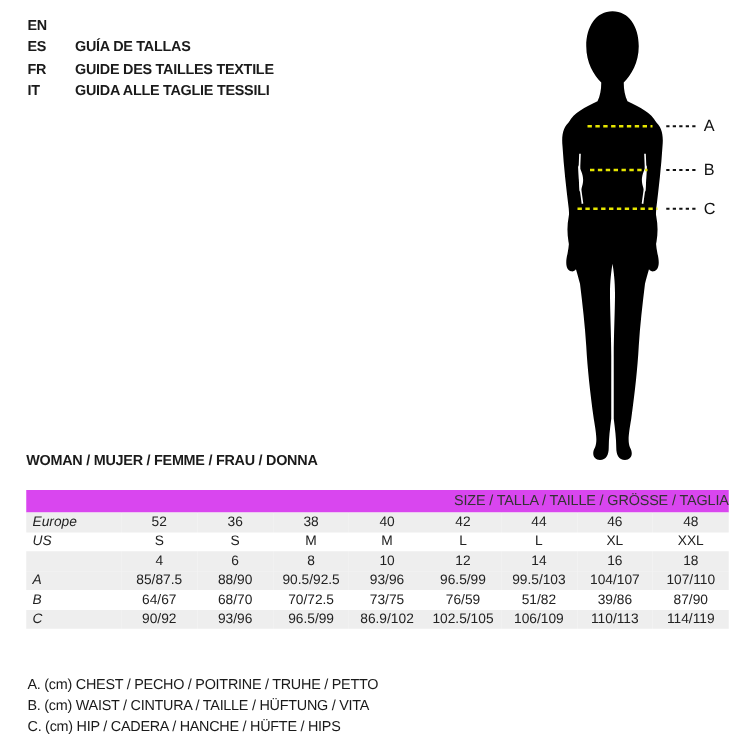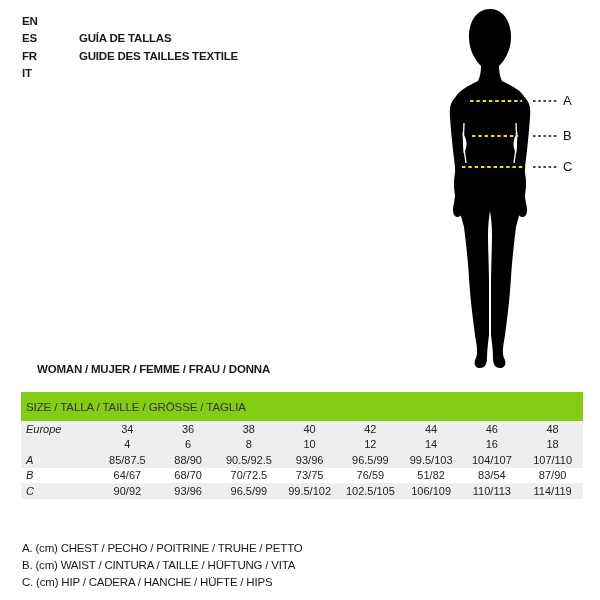--- a/index.html
+++ b/index.html
@@ -2,31 +2,31 @@
 <html><head>
 <meta charset="utf-8">
 <style>
   html,body{margin:0;padding:0;}
   body{
     width:600px;height:600px;background:#ffffff;position:relative;overflow:hidden;
     font-family:"Liberation Sans","DejaVu Sans",sans-serif;color:#1a1a1a;
   }
   
   .lang-list{position:absolute;left:22px;top:13px;}
-  .lang-row{display:flex;line-height:17.4px;font-weight:bold;font-size:11.5px;letter-spacing:-0.2px;gap:19px;}
+  .lang-row{display:flex;line-height:17.4px;font-weight:bold;font-size:11.5px;letter-spacing:-0.2px;}
   .lang-code{width:38px;flex:0 0 38px;}
   
   .figure-wrap{position:absolute;left:430px;top:5px;width:170px;height:368px;}
   .figure-wrap svg{display:block;width:170px;height:368px;}
   .abc-label{font-family:"Liberation Sans","DejaVu Sans",sans-serif;font-size:13px;font-weight:500;fill:#111;}
   
-  .chart-title{position:absolute;left:21px;top:363px;font-weight:bold;font-size:11.5px;letter-spacing:-0.2px;margin-left:16px;}
+  .chart-title{position:absolute;left:21px;top:363px;font-weight:bold;font-size:11.5px;letter-spacing:-0.2px;}
   .size-table{position:absolute;left:21px;top:392px;width:562px;border-collapse:collapse;table-layout:fixed;}
   .size-table td,.size-table th{padding:0;margin:0;font-weight:normal;font-size:11px;color:#222;height:15.5px;vertical-align:middle;}
-  .size-table .hdr th{background:#84cc16;text-align:left;padding-left:5px;font-size:11.5px;color:#333;height:29px;letter-spacing:-0.1px;}
+  .size-table .hdr th{background:#d946ef;text-align:right;padding-left:5px;font-size:11.5px;color:#333;height:18px;letter-spacing:-0.1px;}
   .size-table .rowlabel{text-align:left;padding-left:5px;font-style:italic;}
   .size-table .val{text-align:center;}
   .size-table tr.stripe td{background:#eeeeee;}
   
   .legend{position:absolute;left:22px;top:540px;}
   .legend-line{font-weight:normal;font-size:11.5px;line-height:17.2px;letter-spacing:-0.2px;}
 </style>
 </head>
 <body>
 
@@ -37,20 +37,21 @@
     <div class="lang-row">
       <span class="lang-code">ES</span>
       <span class="lang-label">GUÍA DE TALLAS</span>
     </div>
     <div class="lang-row">
       <span class="lang-code">FR</span>
       <span class="lang-label">GUIDE DES TAILLES TEXTILE</span>
     </div>
     <div class="lang-row">
       <span class="lang-code">IT</span>
+      <span class="lang-label">GUIDA ALLE TAGLIE TESSILI</span>
     </div>
   </div>
 
 <div class="figure-wrap">
   <svg viewBox="0 0 170 368">
 
     <path fill="#000000" d="
       M60,4 C73,4 81,16 81,32 C81,45 75,55 69,61
       C69,67 70,72 72,76 C82,81 91,85 95,93
       C97,98 97,103 96,110 C93,118 88,126 85,132
@@ -115,28 +116,39 @@
       <col>
   </colgroup>
   <thead>
     <tr class="hdr">
       <th colspan="9">SIZE / TALLA / TAILLE / GRÖSSE / TAGLIA</th>
     </tr>
   </thead>
   <tbody id="size-table-body">
       <tr class="stripe">
         <td class="rowlabel">Europe</td>
-        <td class="val">34</td>
+        <td class="val">52</td>
         <td class="val">36</td>
         <td class="val">38</td>
         <td class="val">40</td>
         <td class="val">42</td>
         <td class="val">44</td>
         <td class="val">46</td>
         <td class="val">48</td>
+      </tr>
+      <tr>
+        <td class="rowlabel">US</td>
+        <td class="val">S</td>
+        <td class="val">S</td>
+        <td class="val">M</td>
+        <td class="val">M</td>
+        <td class="val">L</td>
+        <td class="val">L</td>
+        <td class="val">XL</td>
+        <td class="val">XXL</td>
       </tr>
       <tr class="stripe">
         <td class="rowlabel"></td>
         <td class="val">4</td>
         <td class="val">6</td>
         <td class="val">8</td>
         <td class="val">10</td>
         <td class="val">12</td>
         <td class="val">14</td>
         <td class="val">16</td>
@@ -154,29 +166,29 @@
         <td class="val">107/110</td>
       </tr>
       <tr>
         <td class="rowlabel">B</td>
         <td class="val">64/67</td>
         <td class="val">68/70</td>
         <td class="val">70/72.5</td>
         <td class="val">73/75</td>
         <td class="val">76/59</td>
         <td class="val">51/82</td>
-        <td class="val">83/54</td>
+        <td class="val">39/86</td>
         <td class="val">87/90</td>
       </tr>
       <tr class="stripe">
         <td class="rowlabel">C</td>
         <td class="val">90/92</td>
         <td class="val">93/96</td>
         <td class="val">96.5/99</td>
-        <td class="val">99.5/102</td>
+        <td class="val">86.9/102</td>
         <td class="val">102.5/105</td>
         <td class="val">106/109</td>
         <td class="val">110/113</td>
         <td class="val">114/119</td>
       </tr>
     </tbody>
 </table>
 
 <div class="legend" id="legend">
     <div class="legend-line">A. (cm) CHEST / PECHO / POITRINE / TRUHE / PETTO</div>

